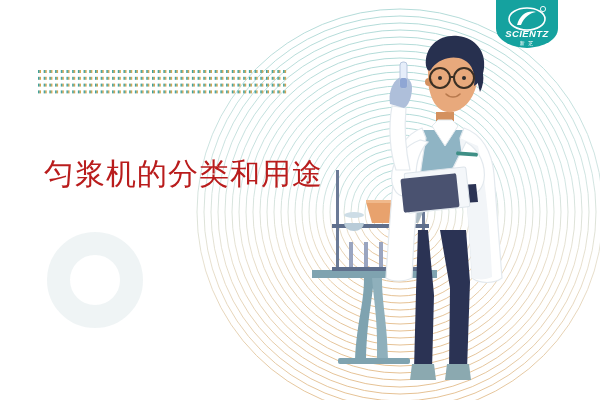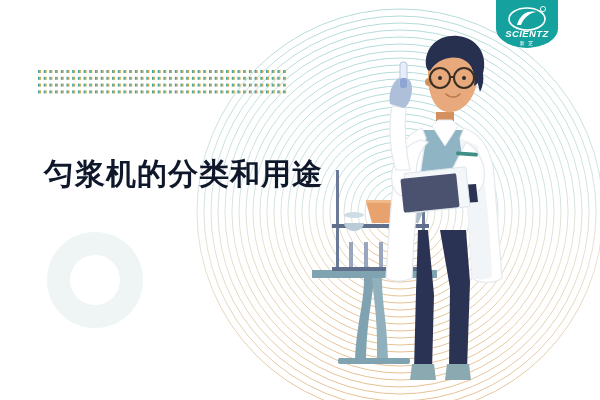--- a/index.html
+++ b/index.html
@@ -39,23 +39,23 @@
     border:23px solid #eef3f4;
     box-sizing:border-box;
     opacity:.95;
   }
 
   
   #title{
     position:absolute;
     left:44px;top:157px;
     font-size:30px;
-    font-weight:bold;
+    font-weight:normal;
     letter-spacing:1px;
-    color:#0f172a;
+    color:#b91c1c;
     white-space:nowrap;
     line-height:1.15;
   }
 
   
   #logo{
     position:absolute;
     right:42px;top:0px;
     width:62px;height:48px;
   }

